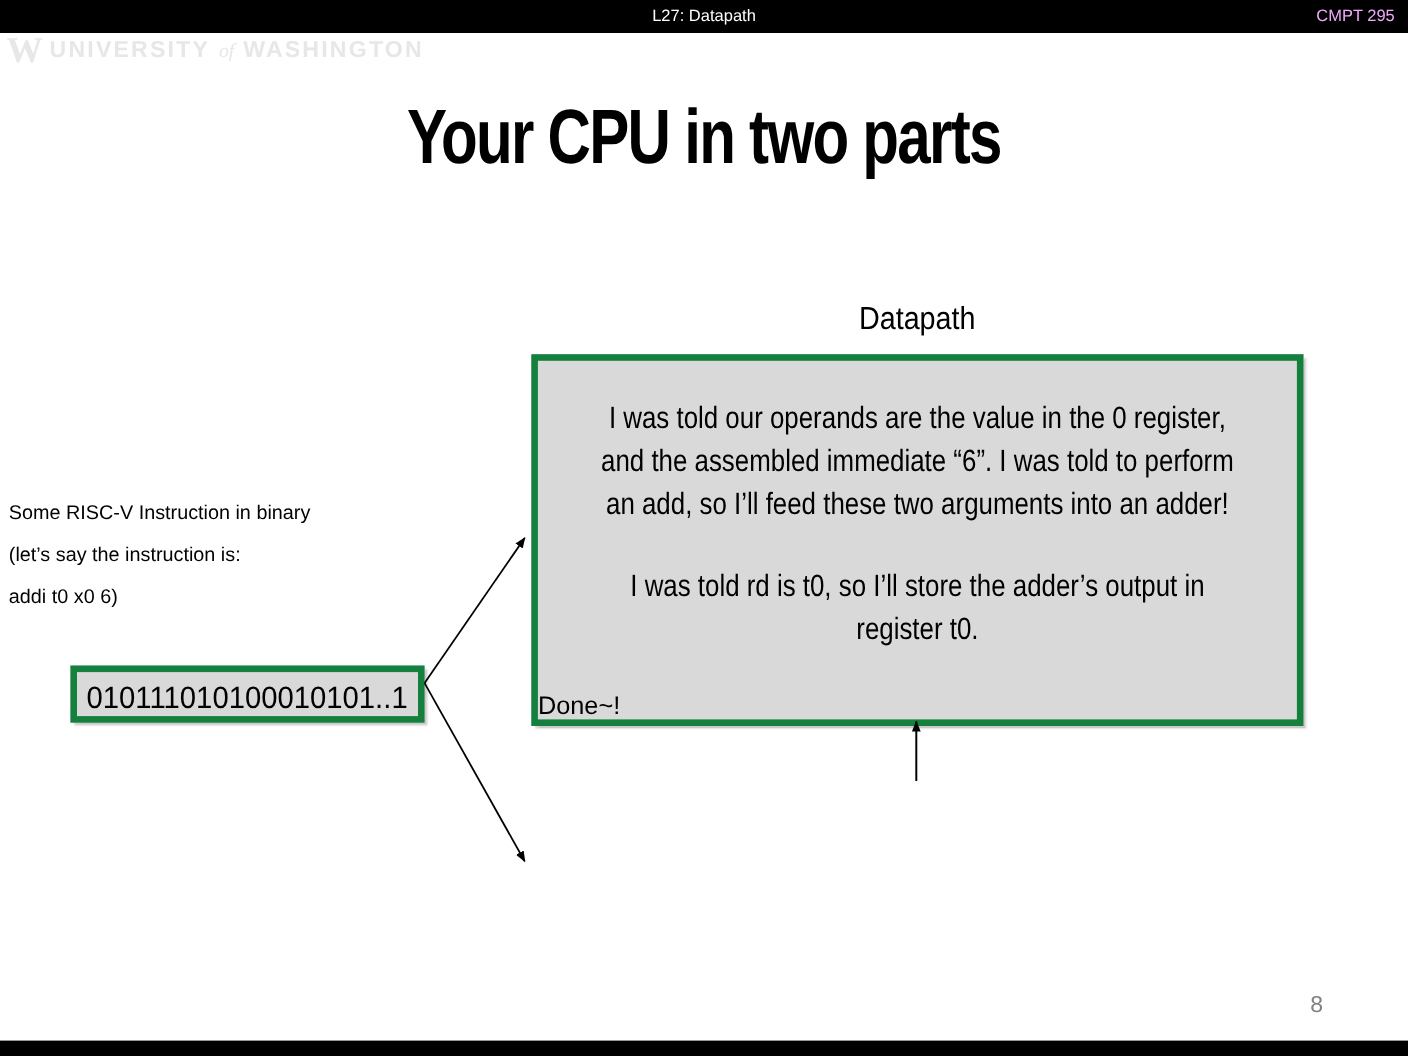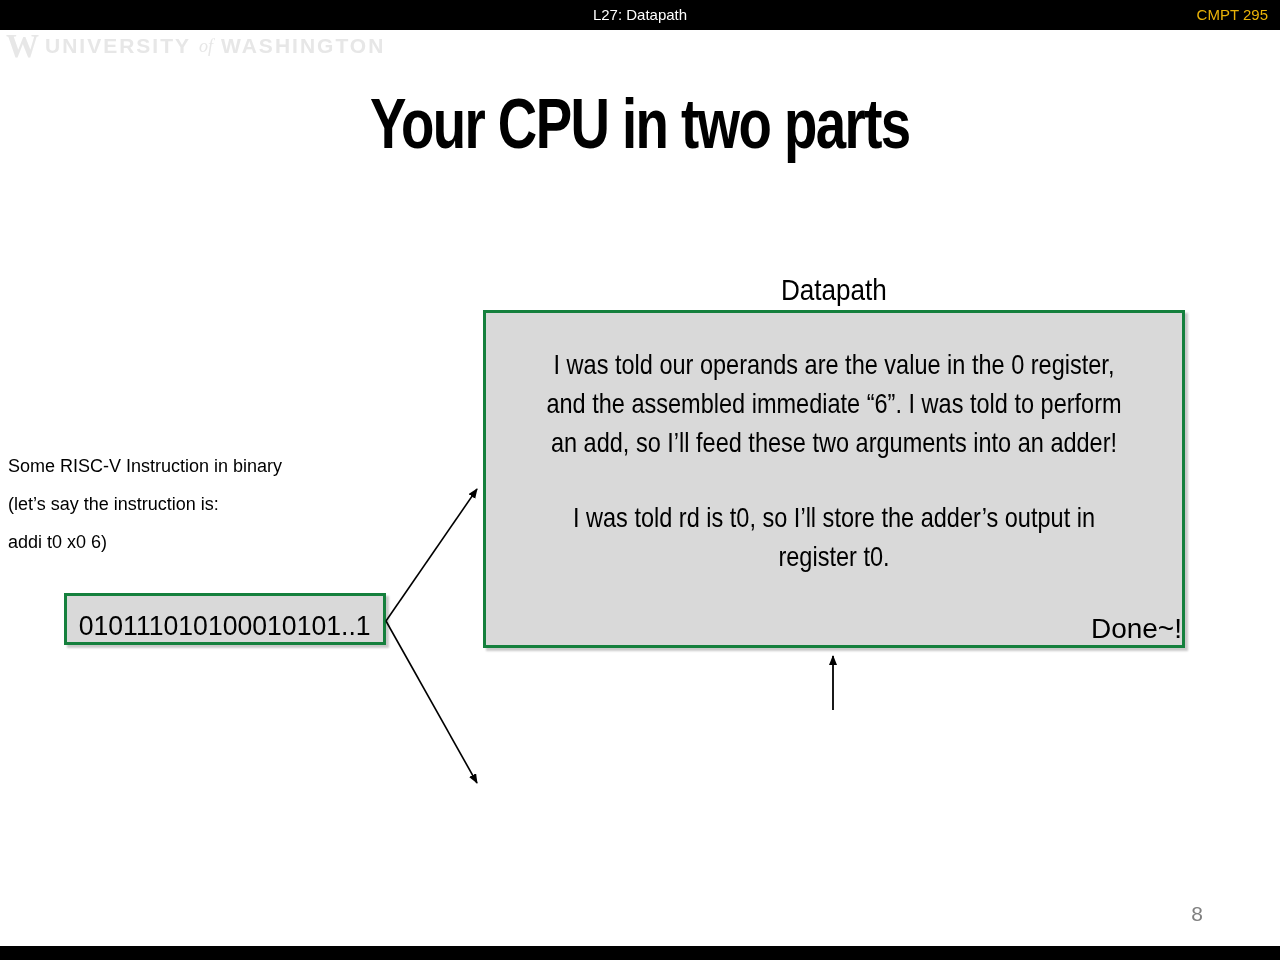--- a/index.html
+++ b/index.html
@@ -10,21 +10,21 @@
   
   .topbar {
     position:absolute; left:0; top:0; width:1280px; height:30px; background:#000;
   }
   .topbar .lecture {
     position:absolute; left:0; top:0; width:100%; height:30px; line-height:30px;
     text-align:center; color:#fff; font-size:15px;
   }
   .topbar .course {
     position:absolute; right:12px; top:0; height:30px; line-height:30px;
-    color:#eab308; font-size:15px;
+    color:#f0abfc; font-size:15px;
   }
   
   .uwlogo {
     position:absolute; left:6px; top:31px; height:30px; color:#e7e7e7;
     white-space:nowrap; display:flex; align-items:center; gap:8px;
     -webkit-user-select:none; user-select:none;
   }
   .uwlogo .wmark { font-family:"Liberation Serif", serif; font-weight:bold; font-size:33px; letter-spacing:-2px; }
   .uwlogo .uni, .uwlogo .wash { font-size:21px; font-weight:bold; letter-spacing:2px; }
   .uwlogo .of { font-family:"Liberation Serif", serif; font-style:italic; font-size:18px; }
@@ -35,38 +35,38 @@
   }
   .title .inner { display:inline-block; transform:scaleX(0.78); transform-origin:center; }
   
   .caption {
     position:absolute; left:8px; top:447px; width:440px; text-align:left;
     font-size:18px; line-height:38px; color:#000;
   }
   .caption div { white-space:nowrap; }
   
   .graybox {
-    position:absolute; background:#d9d9d9; border:3px solid #15803d;
-    box-sizing:border-box; box-shadow:3px 3px 2px #c9c9c9;
+    position:absolute; background:#d9d9d9; border:6px solid #15803d;
+    box-sizing:border-box; box-shadow:3px 3px 2px #c9c9c9;margin-top:12px;
   }
   .binarybox { left:64px; top:593px; width:322px; height:52px;
     display:flex; align-items:flex-end; justify-content:center; }
   .binarybox .val { font-size:28px; white-space:nowrap; transform:scaleX(0.95); transform-origin:center; }
   .dp-label {
     position:absolute; left:483px; top:274px; width:702px; text-align:center;
     font-size:29px; text-decoration:underline;
   }
   .dp-label .inner, .ct-label .inner { display:inline-block; transform:scaleX(0.9); transform-origin:center; }
   .datapathbox { left:483px; top:310px; width:702px; height:338px; padding-top:32px; }
   .controlbox  { left:483px; top:710px; width:702px; height:163px; padding-top:8px; }
   .boxtext { text-align:center; font-size:28px; line-height:39px;
     transform:scaleX(0.84); transform-origin:center; }
   .boxtext div { white-space:nowrap; }
   .para2 { margin-top:36px; }
-  .done  { margin-top:37px; text-align:right; font-size:28px; }
+  .done  { margin-top:37px; text-align:left; font-size:23px; }
   .ct-label { text-align:center; font-size:29px; text-decoration:underline; }
   .ct-text { margin-top:44px; }
   
   .arrows { position:absolute; left:0; top:0; width:1280px; height:960px; pointer-events:none; }
   
   .pagenum {
     position:absolute; left:1180px; top:902px; width:34px; text-align:center;
     font-size:21px; color:#808080;
   }
   

